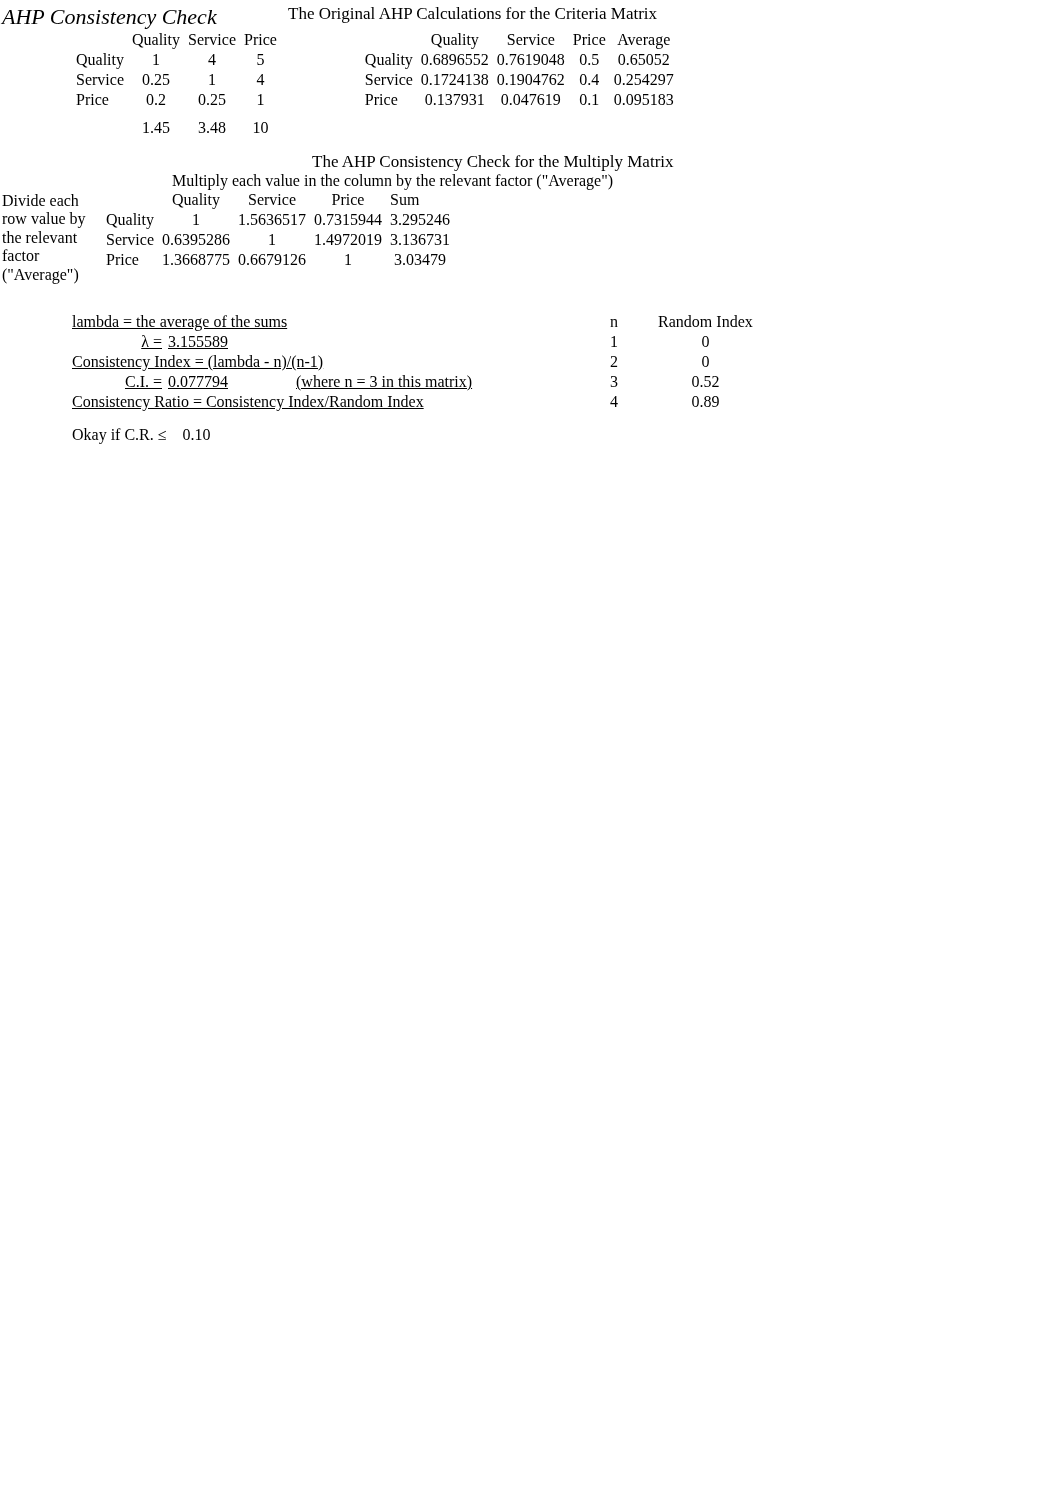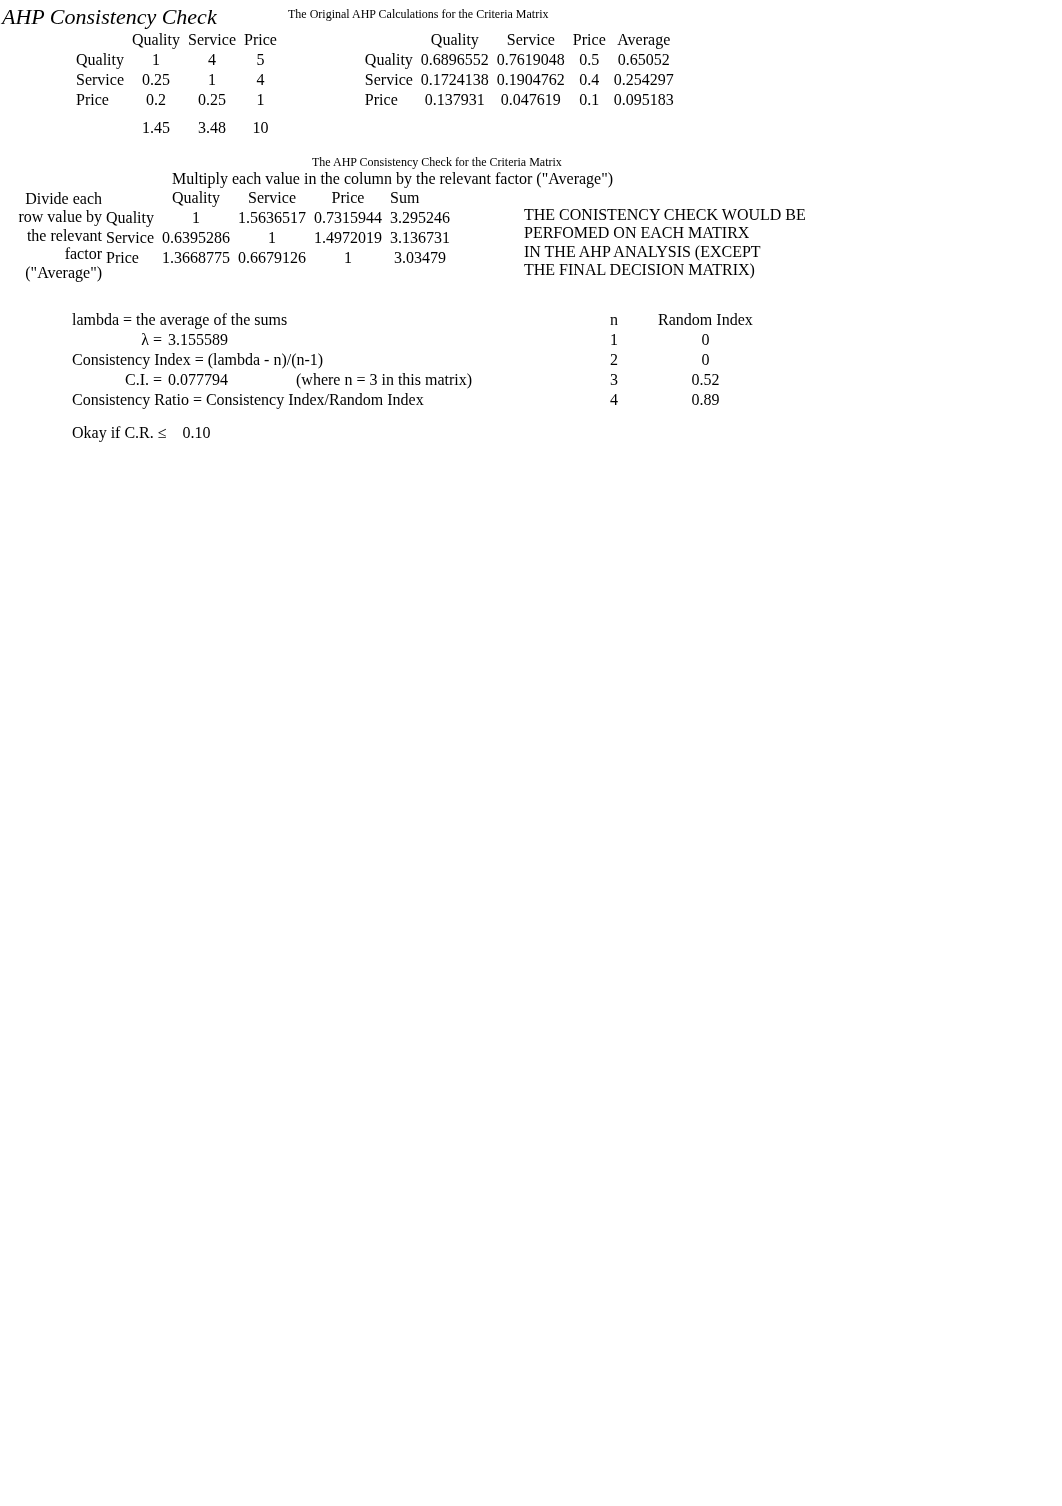--- a/index.html
+++ b/index.html
@@ -9,21 +9,21 @@
     background: #fff;
     margin: 0;
     padding: 4px 2px;
     width: 1062px;
   }
   .title {
     font-size: 22px;
     font-weight: normal;
   }
   .section-title {
-    font-size: 12px;
+    font-size: 17px;
   }
   .big-note {
     font-size: 19px;
   }
   table {
     border-collapse: collapse;
   }
   td, th {
     padding: 1px 4px;
     font-weight: normal;
@@ -39,25 +39,24 @@
   }
   .row {
     display: flex;
     align-items: flex-start;
   }
   .side-note {
     width: 100px;
     font-size: 16px;
     line-height: 1.15;
     padding-top: 2px;
-    text-align: right;
   }
   .gap-md { height: 14px; }
   .indent { margin-left: 70px; }
-  .calc-table td { text-align: left; padding: 1px 8px 1px 0; }
+  .calc-table td { text-align: left; padding: 1px 8px 1px 0; text-decoration: underline; }
   .calc-table td.eq { text-align: right; padding-right: 6px; }
   .ri-table td { text-align: center; padding: 1px 20px; }
   .note-block { line-height: 1.15; }
 </style>
 </head>
 <body>
 
 <div class="row">
   <div style="width:286px;font-style:italic;">
     <span class="title">AHP Consistency Check</span>
@@ -141,21 +140,21 @@
         <td class="right">0.095183</td>
       </tr>
     </tbody>
       </table>
   </div>
 </div>
 
 <div class="gap-md"></div>
 
 <div style="margin-left:310px;">
-  <span class="section-title">The AHP Consistency Check for the Criteria Matrix</span>
+  <span class="section-title">The AHP Consistency Check for the Multiply Matrix</span>
 </div>
 <div style="margin-left:170px;">
   <span>Multiply each value in the column by the relevant factor ("Average")</span>
 </div>
 
 <div class="row">
   <div class="side-note">Divide each row value by the relevant factor ("Average")</div>
 
   <div>
     <table>
@@ -185,26 +184,20 @@
         <td class="left">Price</td>
         <td>1.3668775</td>
         <td>0.6679126</td>
         <td>1</td>
         <td>3.03479</td>
       </tr>
     </tbody>
       </table>
   </div>
 
-  <div class="note-block" style="margin-left:70px; padding-top:18px;">
-    <div>THE CONISTENCY CHECK WOULD BE</div>
-    <div>PERFOMED ON EACH MATIRX</div>
-    <div>IN THE AHP ANALYSIS (EXCEPT</div>
-    <div>THE FINAL DECISION MATRIX)</div>
-  </div>
 </div>
 
 <div class="gap-md"></div>
 <div class="gap-md"></div>
 
 <div class="row indent">
   <div>
     <table class="calc-table">
       <tbody>
           <tr>

